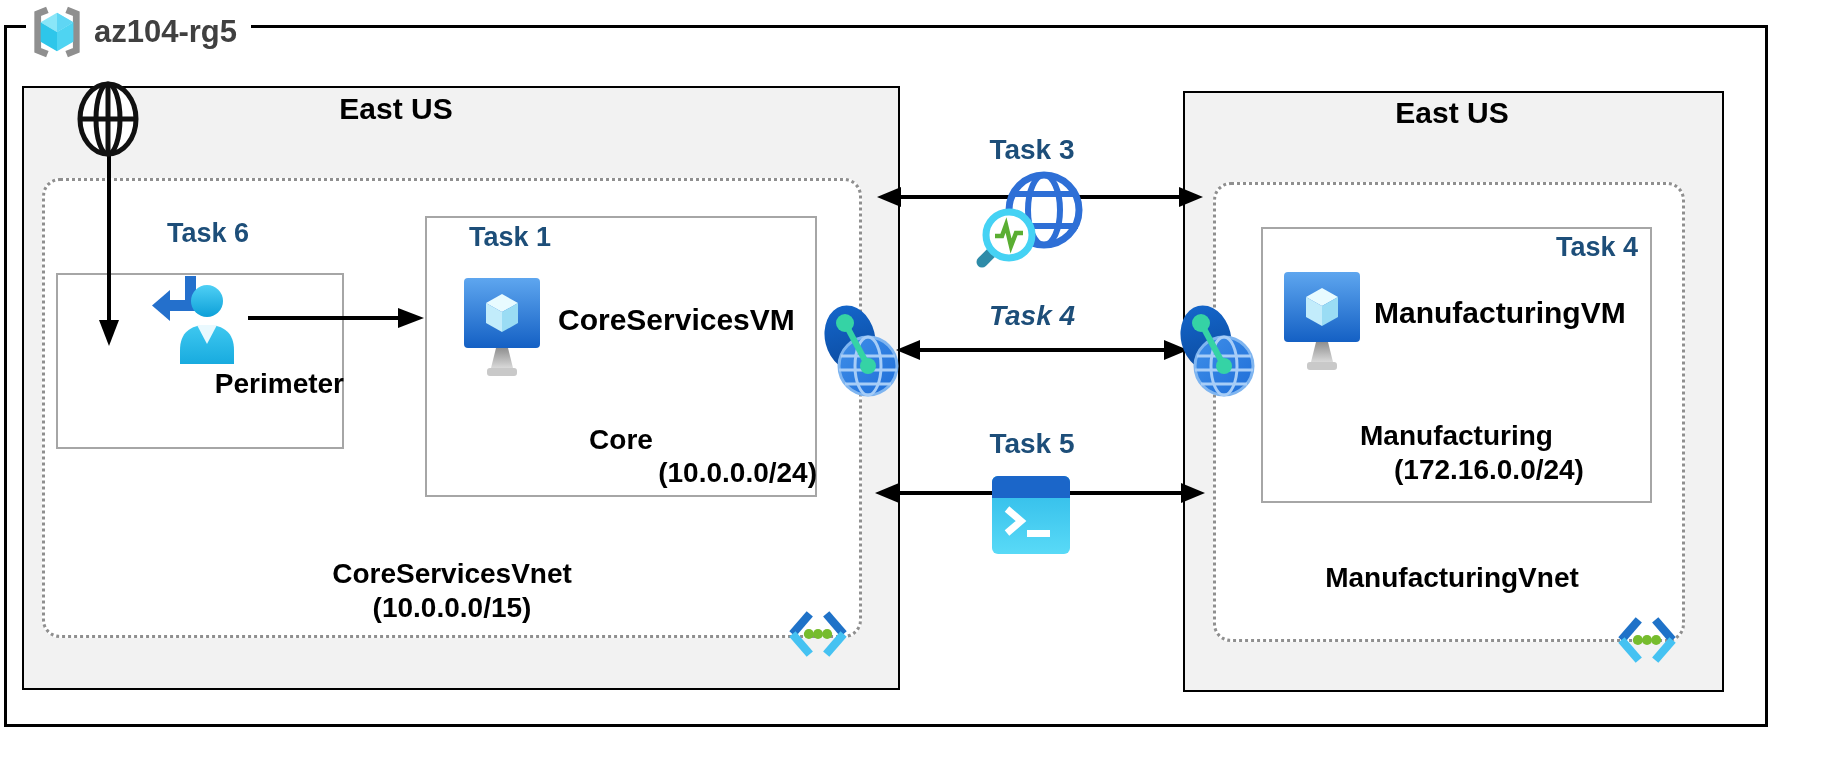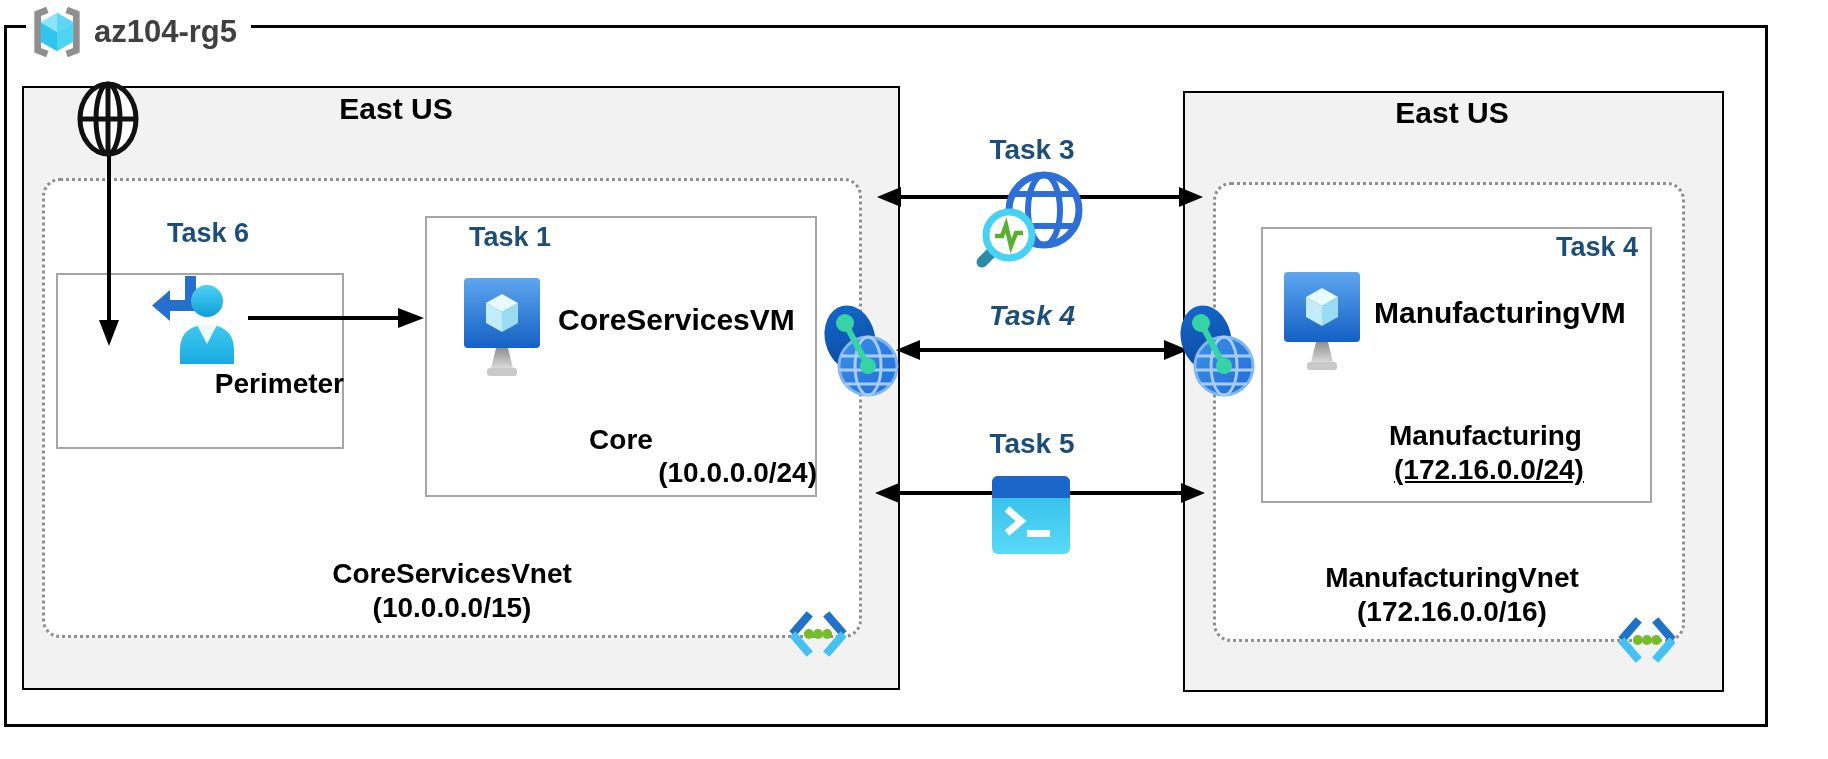--- a/index.html
+++ b/index.html
@@ -210,25 +210,24 @@
   <div class="abs task-label right-align" style="left:1490px; top:232px; width:148px;">Task 4</div>
   <svg class="abs icon" style="left:1282px; top:272px;" width="80" height="102" viewBox="0 0 80 102">
     <rect x="2" y="0" width="76" height="70" rx="4" fill="url(#gVM)"></rect>
     <polygon points="40,16 56,25 40,34 24,25" fill="#e8fbff"></polygon>
     <polygon points="24,25 40,34 40,54 24,45" fill="#c2ecfb"></polygon>
     <polygon points="56,25 40,34 40,54 56,45" fill="#9adcf4"></polygon>
     <polygon points="34,70 46,70 51,90 29,90" fill="url(#gStand)"></polygon>
     <rect x="25" y="90" width="30" height="8" rx="3" fill="#c9c9c9"></rect>
   </svg>
   <div class="abs vm-name" style="left:1374px; top:296px;">ManufacturingVM</div>
-  <div class="abs lbl center" style="left:1261px; top:420px; width:391px;padding-left:29px;">Manufacturing</div>
-  <div class="abs lbl center" style="left:1261px; top:454px; width:456px;text-decoration:underline;">(172.16.0.0/24)</div>
+  <div class="abs lbl center" style="left:1261px; top:420px; width:391px;">Manufacturing</div>
+  <div class="abs lbl center" style="left:1261px; top:454px; width:456px;">(172.16.0.0/24)</div>
 
   <div class="abs lbl center" style="left:1202px; top:562px; width:500px;">ManufacturingVnet</div>
-  <div class="abs lbl center" style="left:1202px; top:596px; width:500px;">(172.16.0.0/16)</div>
 
   <svg class="abs icon" style="left:1615px; top:614px;" width="64" height="52" viewBox="0 0 70 56">
     <line x1="26" y1="6" x2="7" y2="28" stroke="#1f72c8" stroke-width="9"></line>
     <line x1="7" y1="28" x2="26" y2="50" stroke="#45c2f2" stroke-width="9"></line>
     <line x1="44" y1="6" x2="63" y2="28" stroke="#1f72c8" stroke-width="9"></line>
     <line x1="63" y1="28" x2="44" y2="50" stroke="#45c2f2" stroke-width="9"></line>
     <circle cx="25" cy="28" r="5.5" fill="#76bc2d"></circle>
     <circle cx="35" cy="28" r="5.5" fill="#76bc2d"></circle>
     <circle cx="45" cy="28" r="5.5" fill="#76bc2d"></circle>
   </svg>

